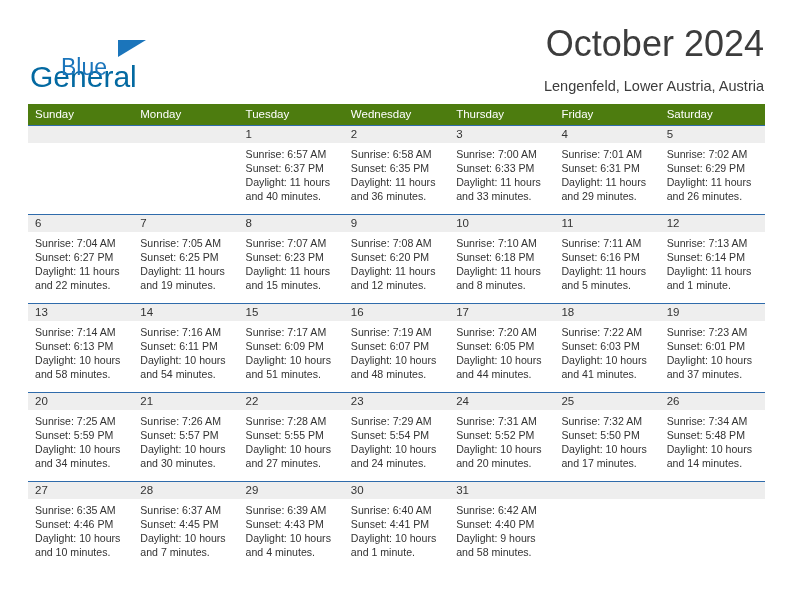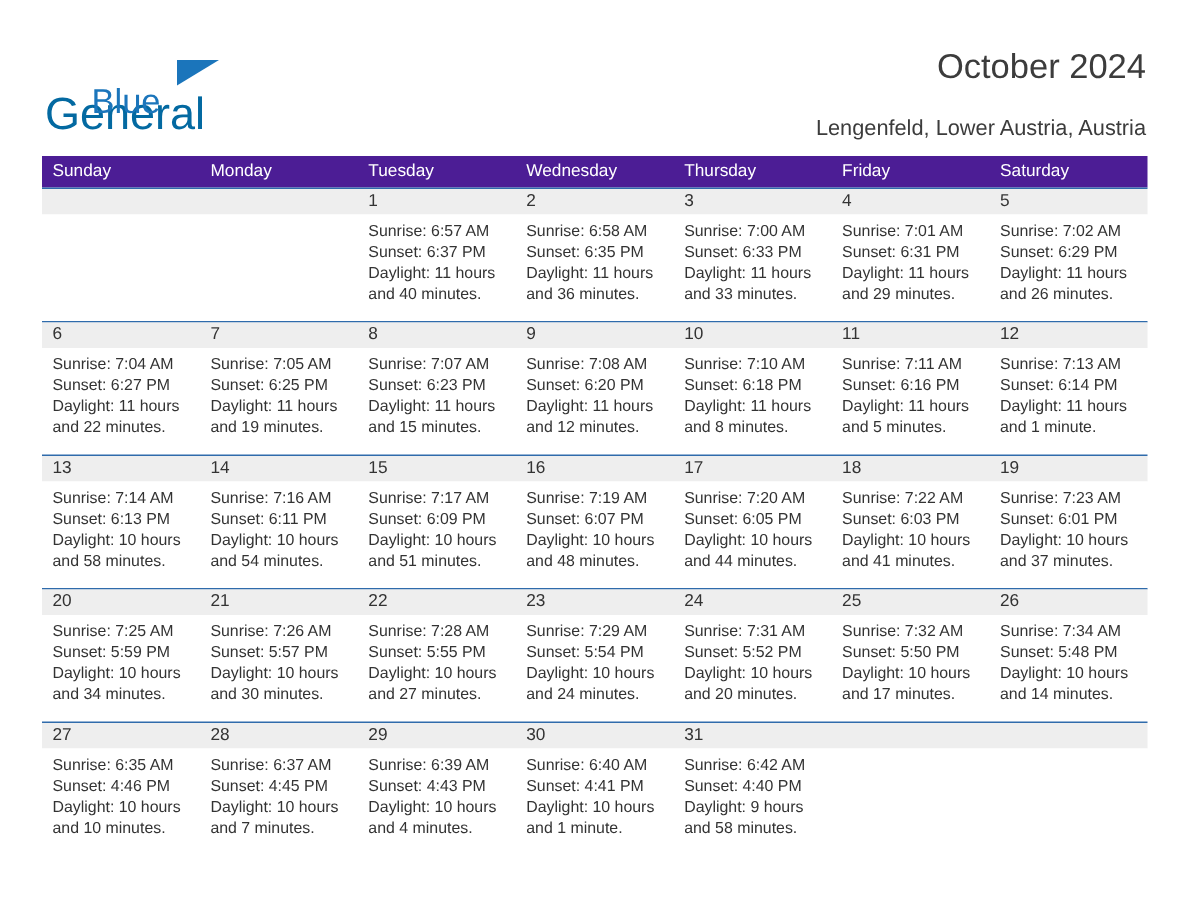--- a/index.html
+++ b/index.html
@@ -64,21 +64,21 @@
     border-bottom: 17px solid transparent;
   }
 
   .titles {
     position: absolute;
     right: 0;
     top: 0;
     text-align: right;
   }
   .cal-title {
-    font-size: 23px;
+    font-size: 36px;
     color: #3c3c3c;
     line-height: 32px;
     white-space: nowrap;
   }
   .cal-subtitle {
     font-size: 14.5px;
     color: #3c3c3c;
     line-height: 20px;
     margin-top: 16px;
     white-space: nowrap;
@@ -86,21 +86,21 @@
 
   
   .calendar {
     position: absolute;
     left: 28px;
     top: 104px;
     width: 737px;
   }
   .weekday-header {
     display: flex;
-    background: #4c1d95;
+    background: #4d7c0f;
     height: 21px;
   }
   .weekday-cell {
     flex: 1 1 0;
     color: #ffffff;
     font-size: 11.5px;
     line-height: 21px;
     padding-left: 7px;
     box-sizing: border-box;
     white-space: nowrap;

